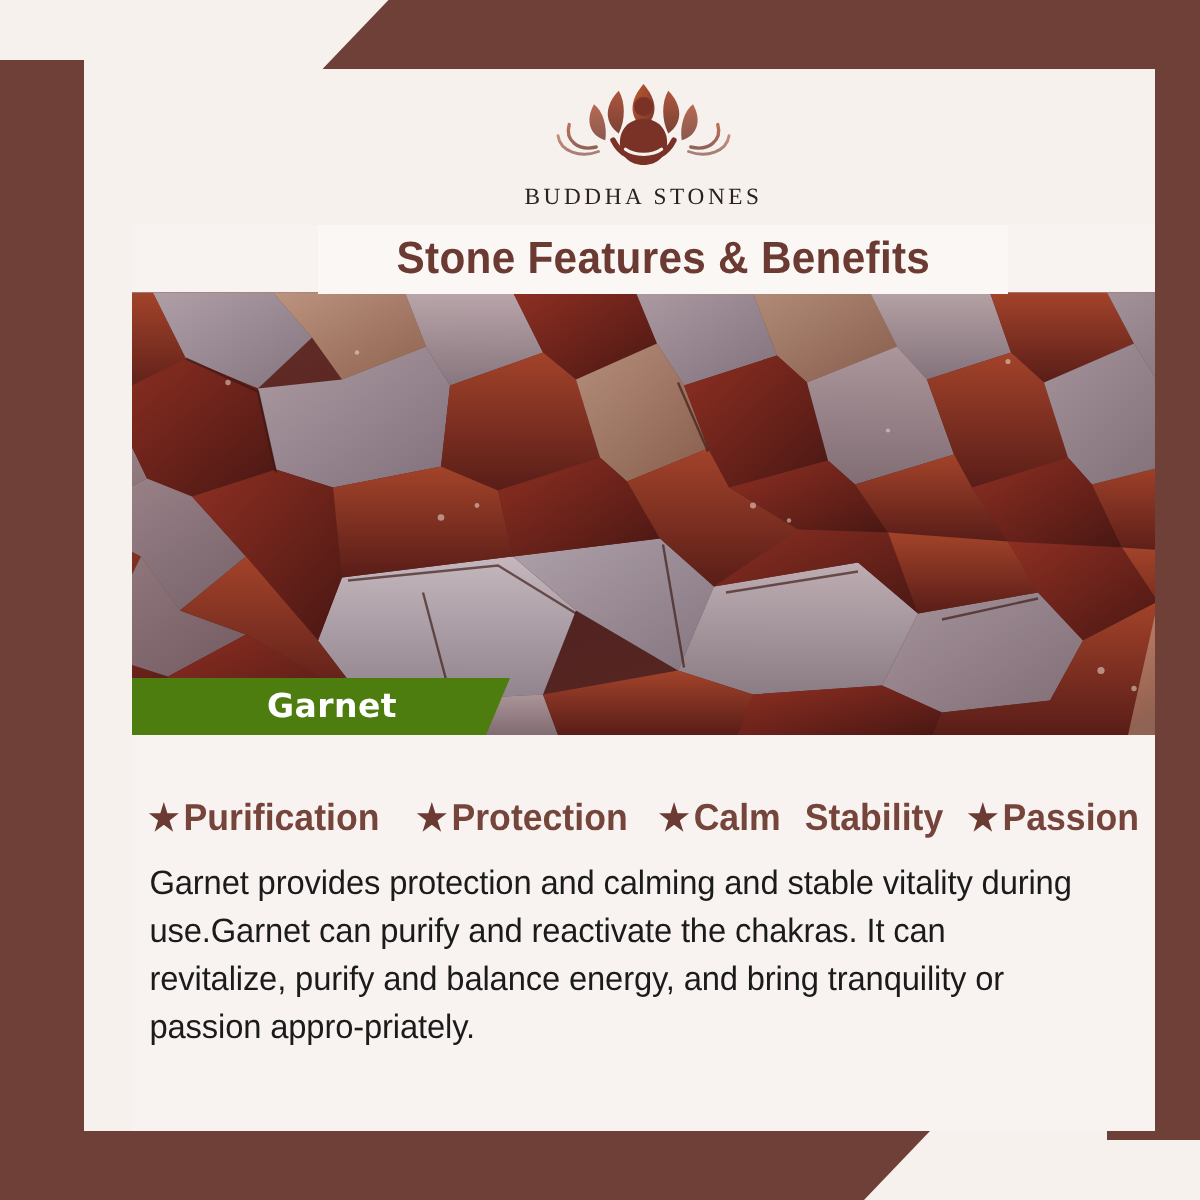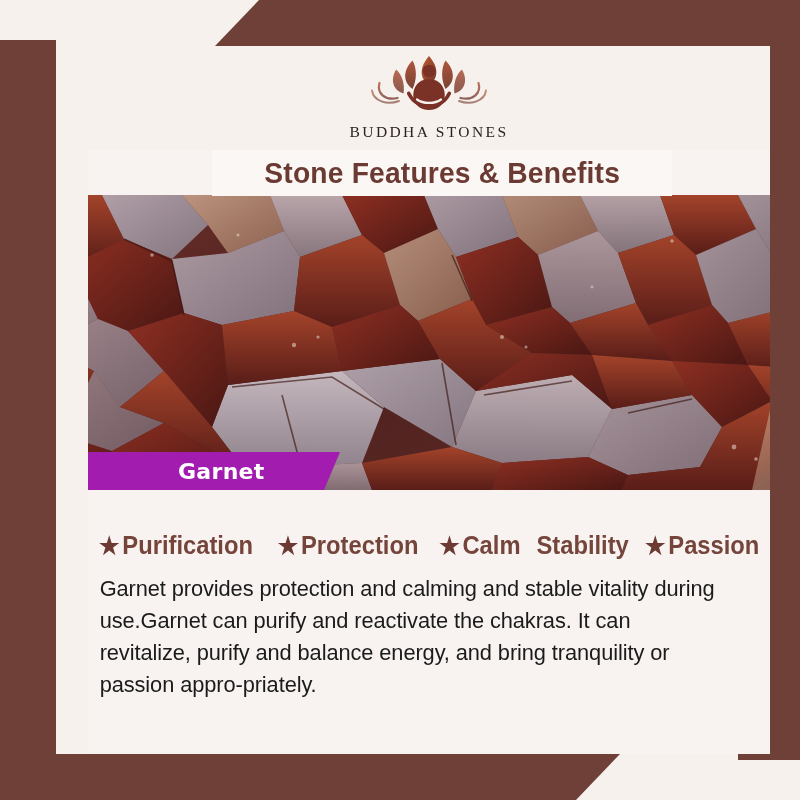--- a/index.html
+++ b/index.html
@@ -126,21 +126,21 @@
   }
   .photo svg { display: block; width: 800px; height: 295px; }
 
   
   .name-banner {
     position: absolute;
     top: 406px;
     left: -56px;
     width: 308px;
     height: 38px;
-    background: #a21caf;
+    background: #4d7c0f;
     clip-path: polygon(0 0, 100% 0, calc(100% - 16px) 100%, 0 100%);
     z-index: 28;
     display: flex;
     align-items: center;
   }
   .name-text {
     margin-left: 146px;
     color: #ffffff;
     font-family: "DejaVu Sans", sans-serif;
     font-size: 22px;

